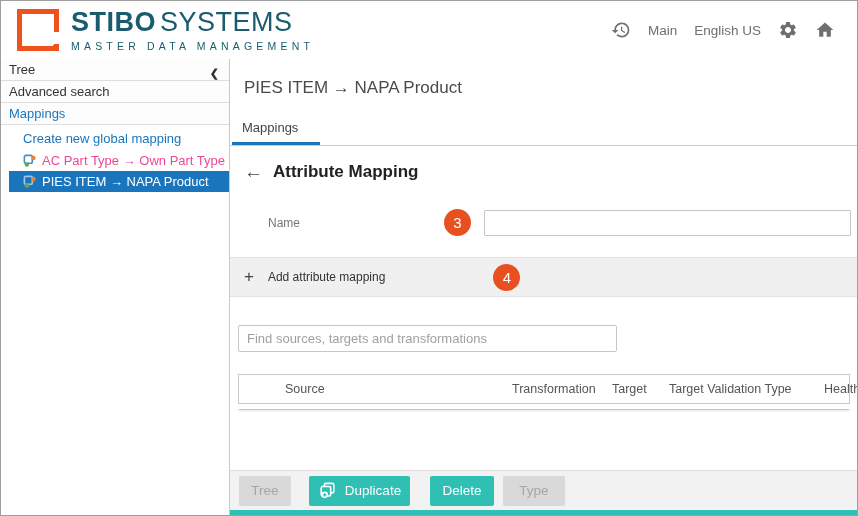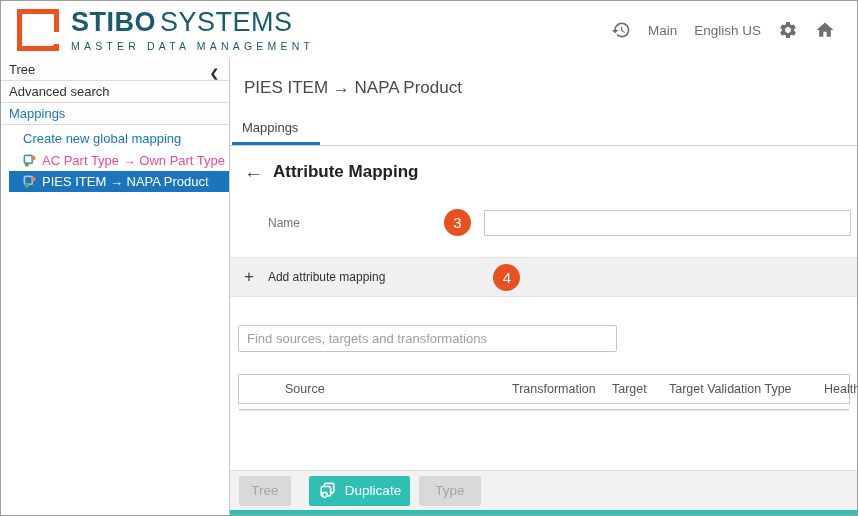--- a/index.html
+++ b/index.html
@@ -212,19 +212,20 @@
         <button class="btn disabled btn-save">Tree</button>
         <button class="btn primary btn-duplicate">
           <svg viewBox="0 0 24 24" width="19" height="19">
             <rect x="8" y="3" width="12" height="12" rx="2" fill="none" stroke="#fff" stroke-width="2"></rect>
             <rect x="4" y="7" width="12" height="12" rx="2" fill="#2fbfb3" stroke="#fff" stroke-width="2"></rect>
             <circle cx="8.5" cy="17.5" r="4.2" fill="#fff"></circle>
             <path d="M8.5 15.2v4.6M6.2 17.5h4.6" stroke="#2fbfb3" stroke-width="1.5"></path>
           </svg>
           <span>Duplicate</span>
         </button>
+        <button class="btn primary btn-delete">Delete</button>
         <button class="btn disabled btn-reset">Type</button>
       </div>
 
       <div class="teal-strip"></div>
     </div>
   </div>
 </div>
 
 </body></html>

